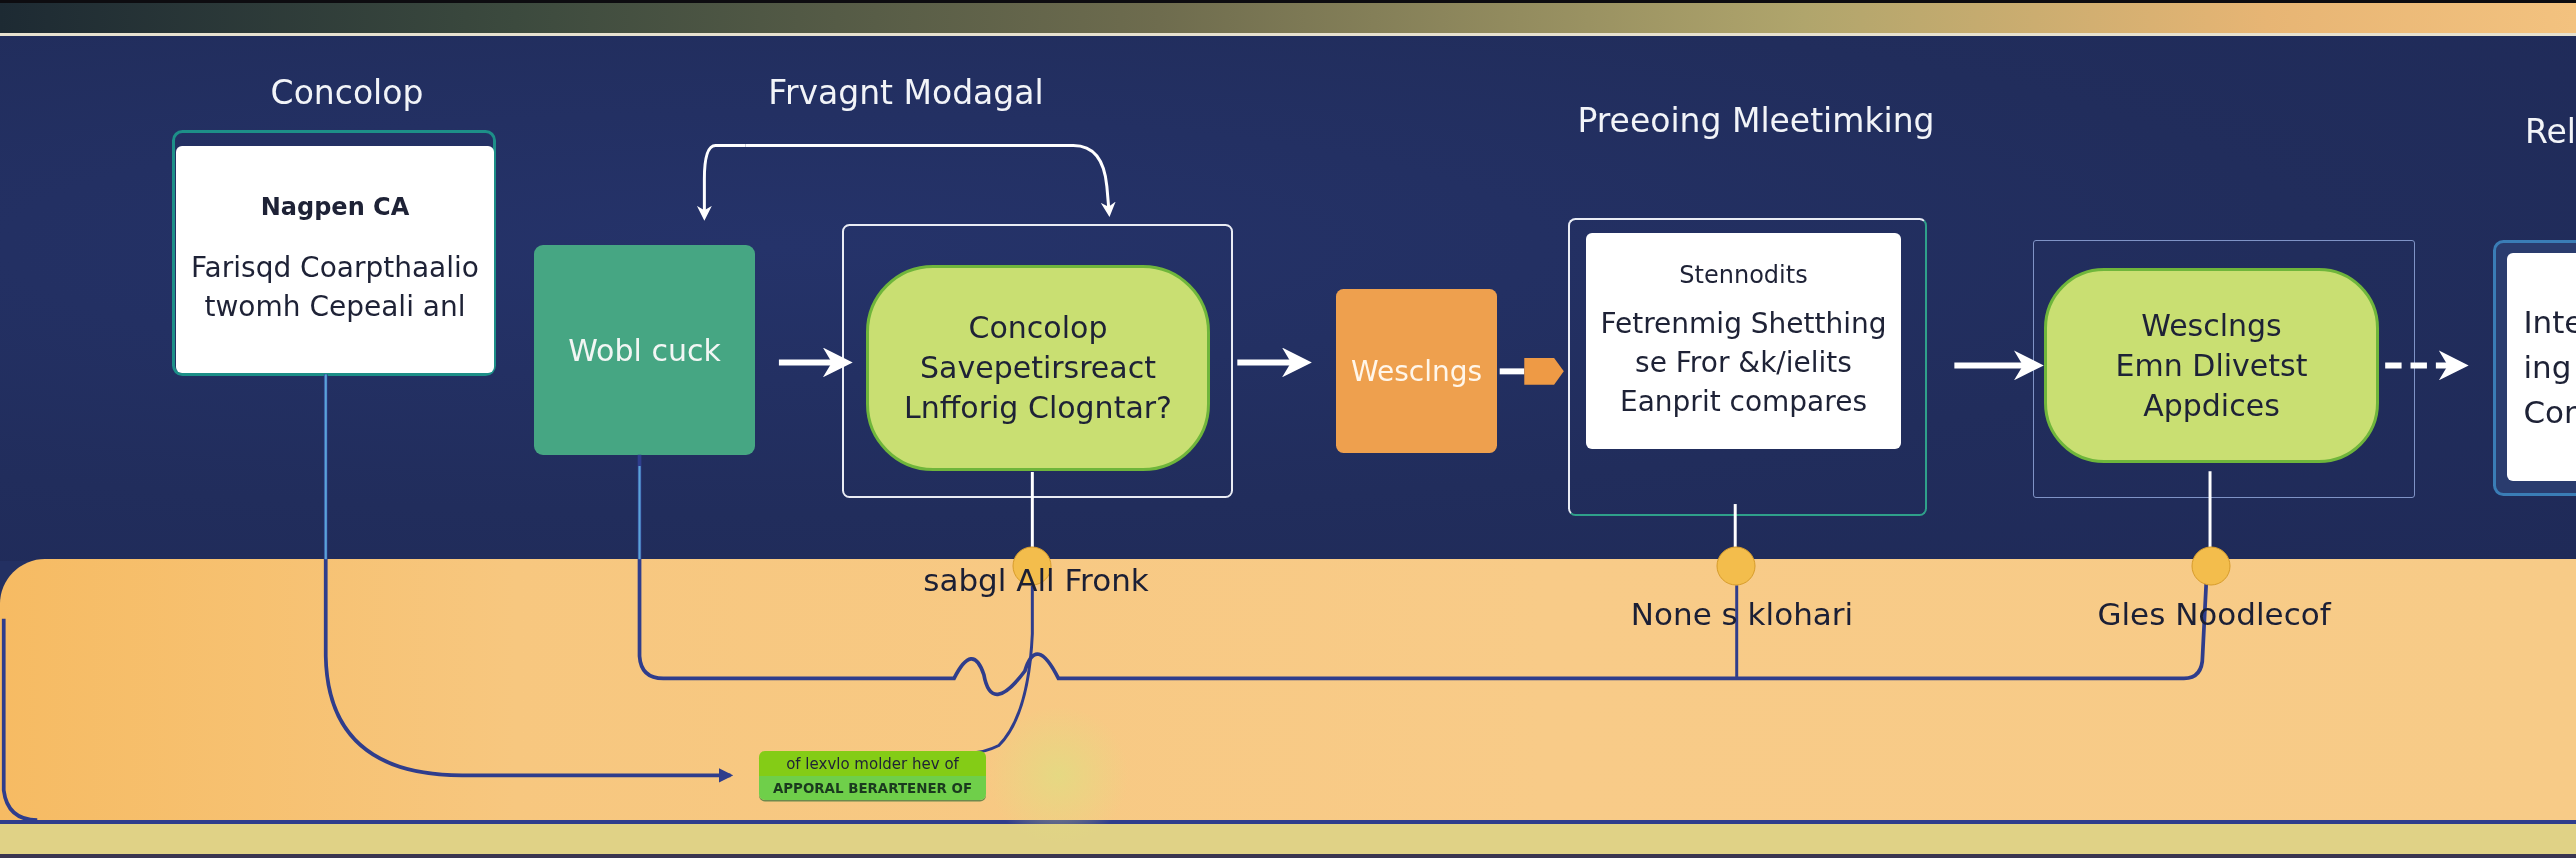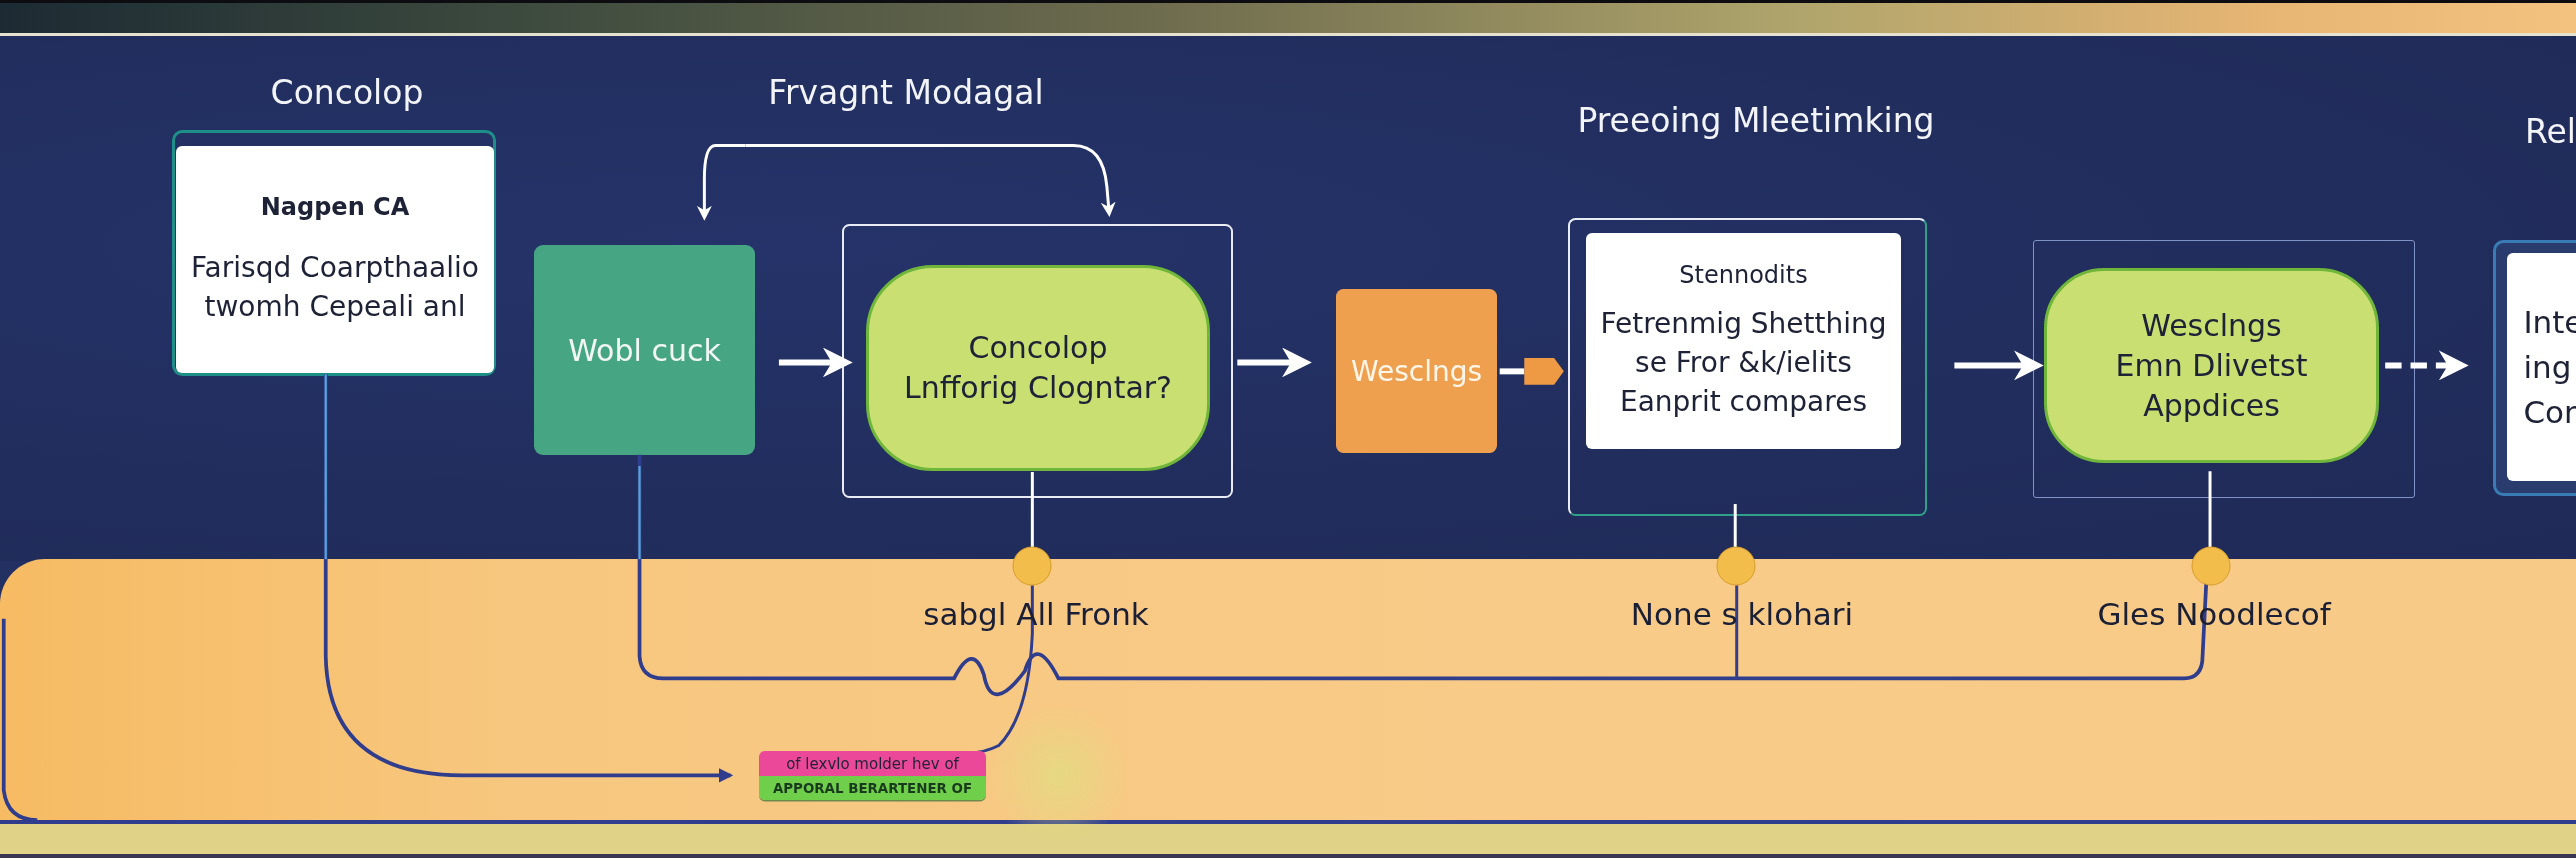--- a/index.html
+++ b/index.html
@@ -60,21 +60,21 @@
   .node {
     width: 39px; height: 39px; border-radius: 50%;
     background: #f3bd4c; border: 1.5px solid #d79c2a; box-sizing: border-box;
     transform: translate(-50%, -50%);
   }
   .node-label { color: #1b1f35; font-size: 31px; white-space: nowrap; transform: translateX(-50%); }
   #legend-chip {
     left: 759px; top: 751px; width: 227px; height: 49px; border-radius: 6px; overflow: hidden;
     box-shadow: 0 1.5px 0 #6d8a4c;
   }
-  #legend-chip .top { height: 25px; background: #ec4899; color: #1e2236; font-size: 15px; display: flex; align-items: center; justify-content: center; }
+  #legend-chip .top { height: 25px; background: #84cc16; color: #1e2236; font-size: 15px; display: flex; align-items: center; justify-content: center; }
   #legend-chip .bot { height: 24px; background: #6fcf4a; color: #1a3a1e; font-size: 13.4px; font-weight: bold; display: flex; align-items: center; justify-content: center; }
   #glow { left: 984px; top: 708px; width: 149px; height: 134px; border-radius: 50%;
     background: radial-gradient(circle, rgba(225,220,130,0.8) 0%, rgba(225,220,130,0) 70%); }
   svg#wires { position: absolute; left: 0; top: 0; }
 </style>
 </head>
 <body>
 
 <div class="abs" id="top-strip"></div>
 <div class="abs" id="top-divider"></div>
@@ -97,20 +97,21 @@
   <div class="line">twomh Cepeali anl</div>
 </div>
 
 <div class="abs green-box" style="left:534px; top:245px; width:221px; height:210px;">
   <span>Wobl cuck</span>
 </div>
 
 <div class="abs outline-frame" style="left:842px; top:224px; width:391px; height:274px;"></div>
 <div class="abs lime" style="left:866px; top:265px; width:344px; height:206px;">
   <div class="line">Concolop</div>
+  <div class="line">Savepetirsreact</div>
   <div class="line">Lnfforig Clogntar?</div>
 </div>
 
 <div class="abs orange-box" style="left:1336px; top:289px; width:161px; height:164px;">
   <span>Wesclngs</span>
 </div>
 
 <div class="abs outline-frame" style="left:1568px; top:218px; width:359px; height:298px; border-right-color:#2fa08a; border-bottom-color:#2fa08a;"></div>
 <div class="abs card" style="left:1586px; top:233px; width:315px; height:216px;">
   <div class="head" style="font-weight:normal; margin-bottom:15px;">Stennodits</div>
@@ -163,21 +164,21 @@
   <path d="M2330,785 L2330,908" fill="none" stroke="#2f3d8c" stroke-width="4"></path>
   <path d="M5,830 L5,1060 Q10,1100 50,1100" fill="none" stroke="#2f3d8c" stroke-width="5"></path>
   <line x1="437" y1="502" x2="437" y2="750" stroke="#5aa3d8" stroke-width="3"></line>
   <line x1="858" y1="625" x2="858" y2="750" stroke="#5aa3d8" stroke-width="3"></line>
 </svg>
 
 <div class="abs node" style="left:1032px; top:566px;"></div>
 <div class="abs node" style="left:1736px; top:566px;"></div>
 <div class="abs node" style="left:2211px; top:566px;"></div>
 
-<div class="abs node-label" style="left:1036px; top:596px;text-align:center;">sabgl All Fronk</div>
+<div class="abs node-label" style="left:1036px; top:562px;text-align:center;">sabgl All Fronk</div>
 <div class="abs node-label" style="left:1742px; top:596px;">None s klohari</div>
 <div class="abs node-label" style="left:2214px; top:596px;">Gles Noodlecof</div>
 
 <div class="abs" id="legend-chip">
   <div class="top">of lexvlo molder hev of</div>
   <div class="bot">APPORAL BERARTENER OF</div>
 </div>
 
 
 </body></html>

